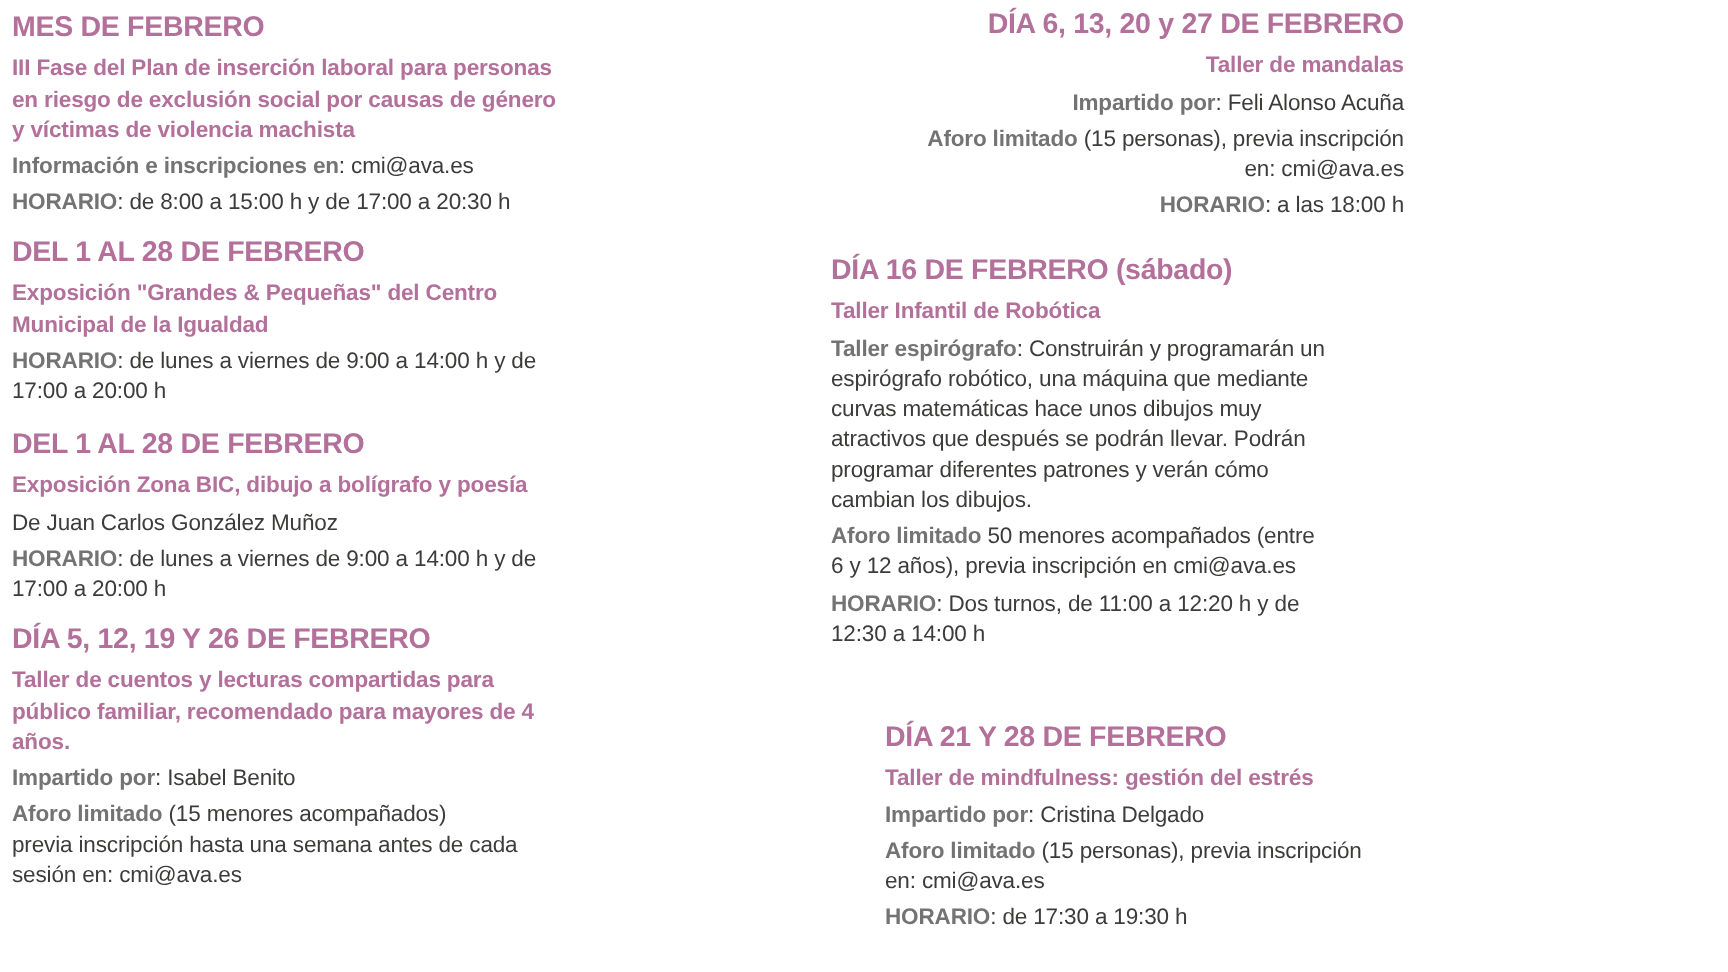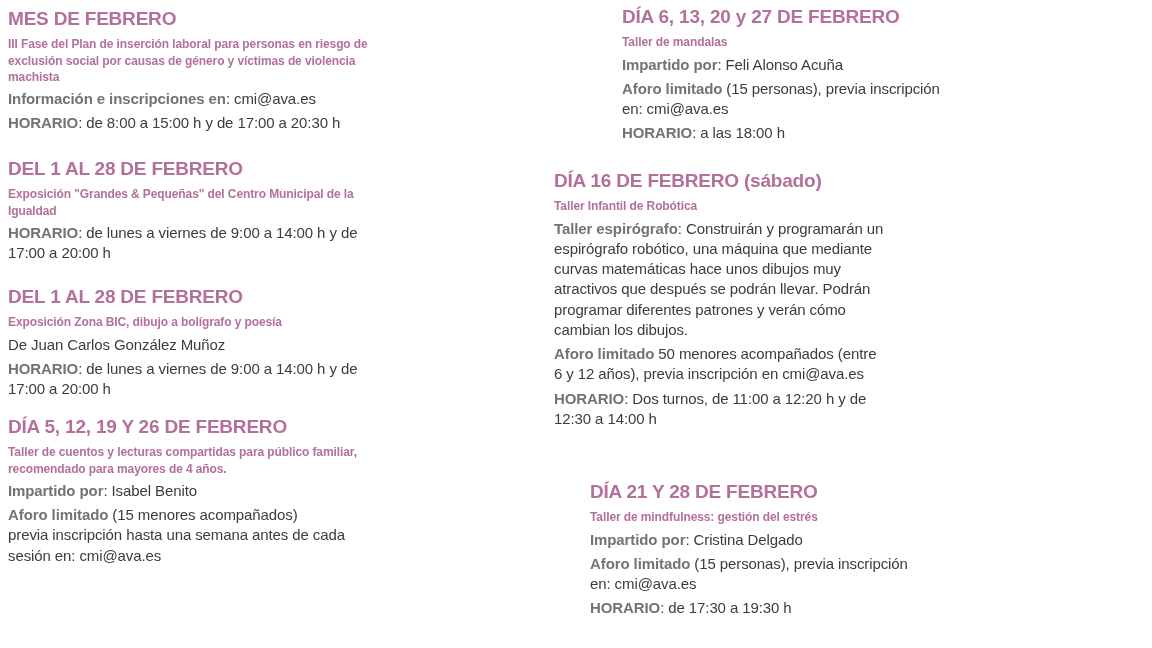--- a/index.html
+++ b/index.html
@@ -15,34 +15,34 @@
     height:648px;
     background:var(--bg);
     overflow:hidden;
     font-family:"Liberation Sans","DejaVu Sans",sans-serif;
   }
   .section{position:absolute;}
   .s-l1{left:8px;top:8px;width:365px;}
   .s-l2{left:8px;top:158px;width:365px;}
   .s-l3{left:8px;top:286px;width:365px;}
   .s-l4{left:8px;top:416px;width:365px;}
-  .s-r1{left:622px;top:6px;width:330px;}
+  .s-r1{left:606px;top:6px;width:330px;text-align:right;}
   .s-r2{left:554px;top:170px;width:330px;}
   .s-r3{left:590px;top:481px;width:330px;}
   h2.date{
     margin:0 0 6px;
     font-size:19px;
     font-weight:700;
     line-height:1.18;
     letter-spacing:-0.2px;
     color:var(--accent);
   }
   h3.title{
     margin:0 0 4px;
-    font-size:12px;
+    font-size:15px;
     font-weight:700;
     line-height:1.35;
     letter-spacing:-0.1px;
     color:var(--accent);
   }
   p.line{
     margin:0 0 4px;
     font-size:15px;
     line-height:1.35;
     letter-spacing:-0.1px;

